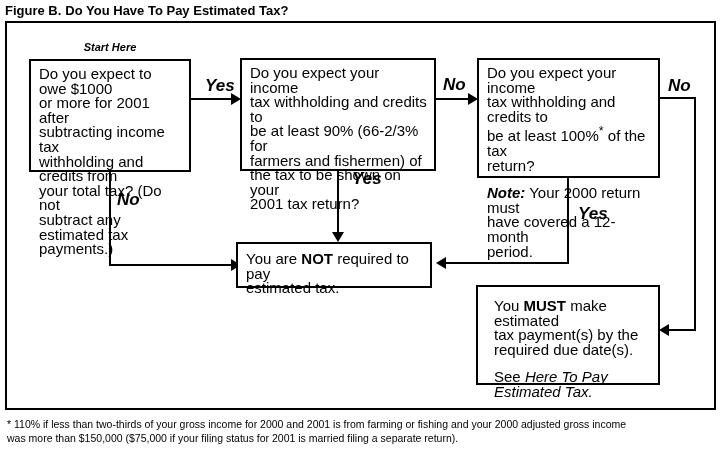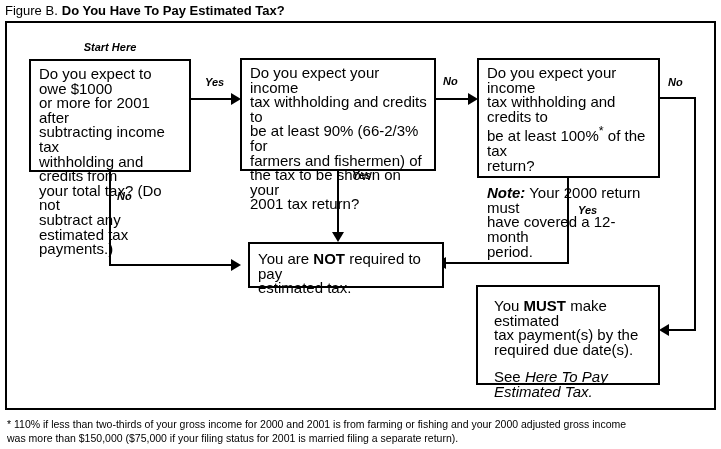--- a/index.html
+++ b/index.html
@@ -24,21 +24,21 @@
   #title-row {
     position: absolute;
     left: 5px;
     top: 1px;
     width: 712px;
     height: 18px;
     white-space: nowrap;
   }
   #title-figure {
     font-size: 13px;
-    font-weight: normal;
+    font-weight: bold;
     letter-spacing: 0px;
     text-align: right;
   }
   #title-text {
     font-size: 13px;
     font-weight: bold;
     margin-left: 4px;
   }
 
   
@@ -81,21 +81,21 @@
   .box p.gap {
     margin-top: 13px;
   }
   b { font-weight: bold; }
   i { font-style: italic; }
   .bi { font-weight: bold; font-style: italic; }
 
   #box-start  { left: 29px;  top: 59px;  width: 162px; height: 113px; }
   #box-q2     { left: 240px; top: 58px;  width: 196px; height: 113px; }
   #box-q3     { left: 477px; top: 58px;  width: 183px; height: 120px; }
-  #box-not    { left: 248px; top: 242px; width: 196px; height: 46px; }
+  #box-not    { left: 236px; top: 242px; width: 196px; height: 46px; }
   #box-must   { left: 476px; top: 285px; width: 184px; height: 100px; }
 
   #box-not .inner { padding-top: 8px; }
   #box-must .inner { padding-top: 12px; padding-left: 16px; }
 
   
   #start-here {
     position: absolute;
     left: 29px;
     top: 41px;
@@ -103,21 +103,21 @@
     text-align: center;
     font-size: 11px;
     font-style: italic;
     font-weight: bold;
     z-index: 6;
   }
 
   
   .edge-label {
     position: absolute;
-    font-size: 11px;
+    font-size: 17px;
     font-style: italic;
     font-weight: bold;
     z-index: 6;
     white-space: nowrap;
   }
   #lbl-yes1 { left: 205px; top: 76px; }
   #lbl-no1  { left: 117px; top: 190px; }
   #lbl-no2  { left: 443px; top: 75px; }
   #lbl-yes2 { left: 352px; top: 169px; }
   #lbl-no3  { left: 668px; top: 76px; }

